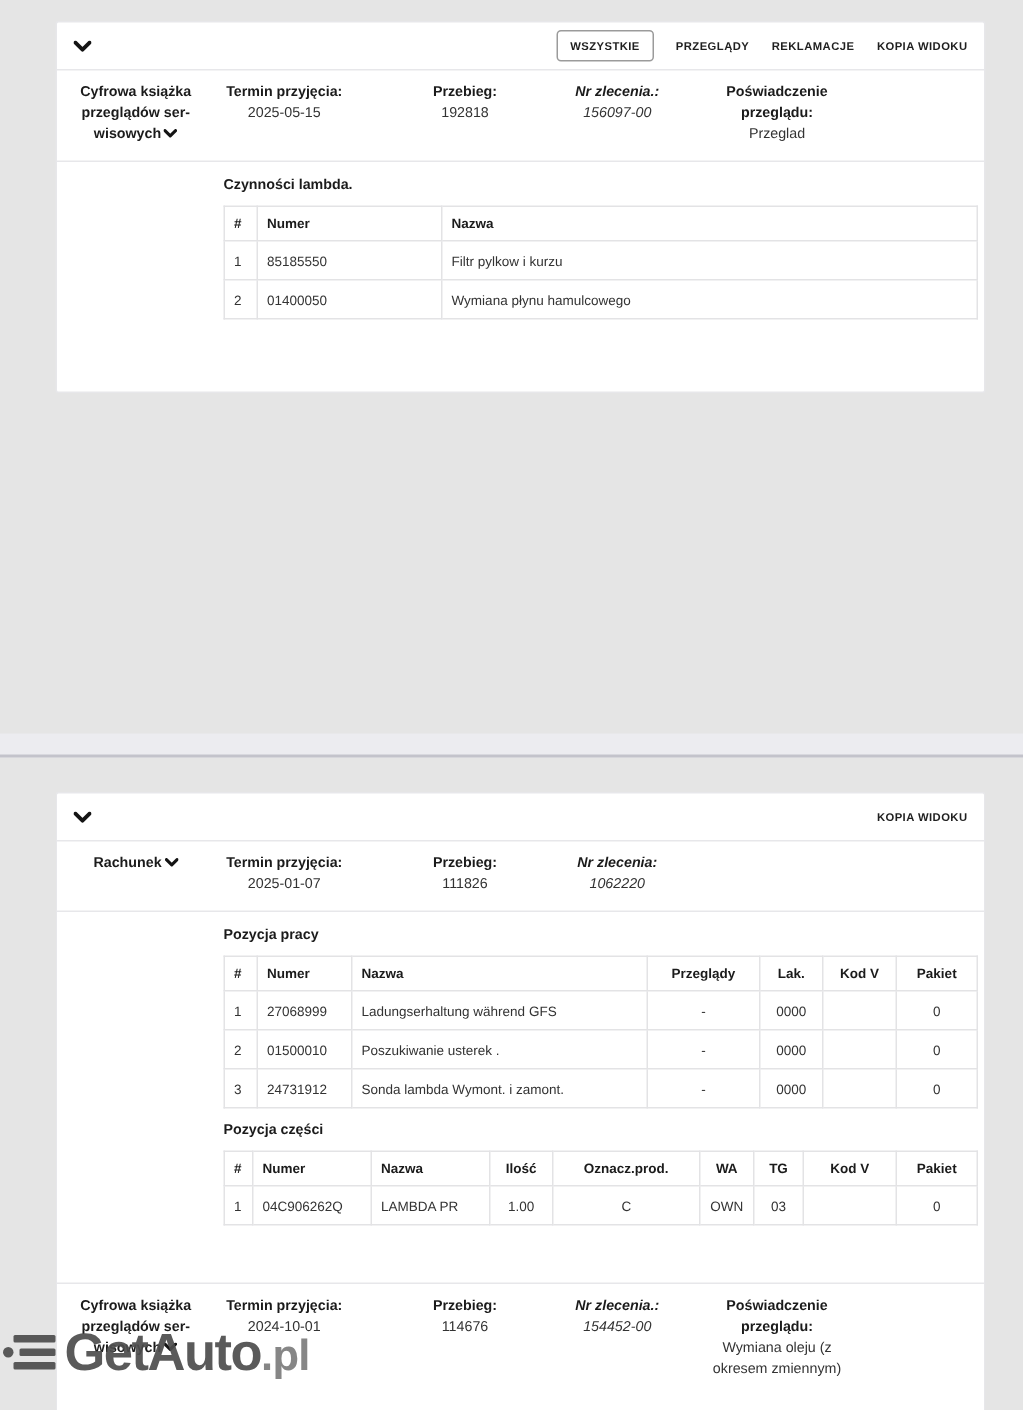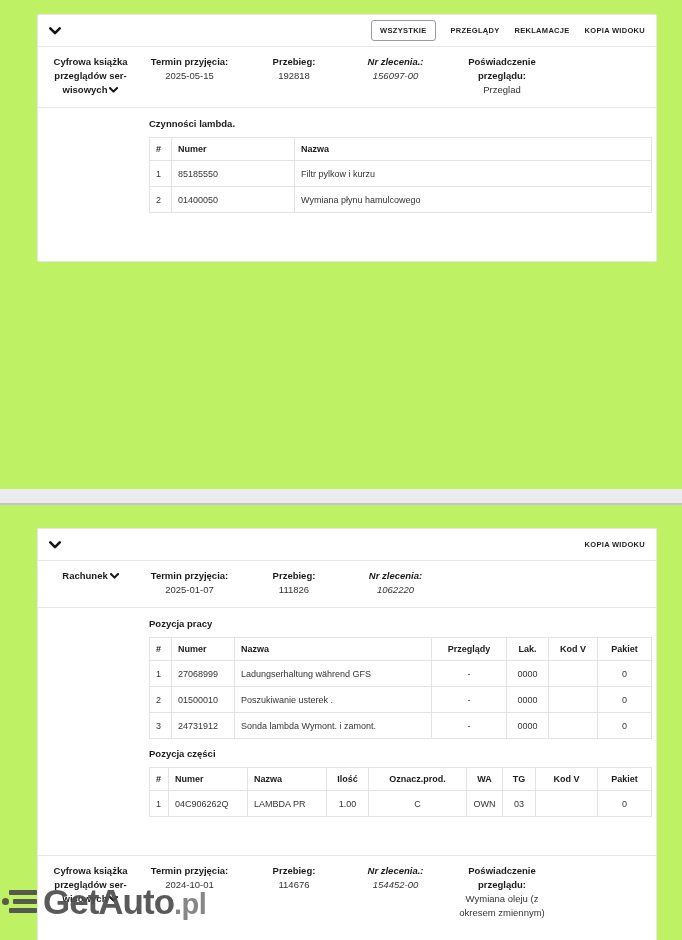--- a/index.html
+++ b/index.html
@@ -2,21 +2,21 @@
 <html lang="pl"><head>
 <meta charset="utf-8">
 <style>
   * { margin:0; padding:0; box-sizing:border-box; }
   html,body { background:#fff; }
   body {
     width:682px; height:940px; overflow:hidden; position:relative;
     font-family:"Liberation Sans", sans-serif; color:#2a2a2a;
     -webkit-font-smoothing:antialiased;
   }
-  .page { position:relative; width:682px; height:940px; overflow:hidden; background:#bef264; }
+  .page { position:relative; width:682px; height:940px; overflow:hidden; background:#e5e5e5; }
 
   
   .card {
     position:absolute; left:37px; width:620px; background:#fff;
     border:1px solid #e7e7ea; border-radius:2px;
   }
   .card1 { top:14px; height:248px; }
   .card2 { top:528px; height:500px; border-bottom:none; }
 
   .card-header {
@@ -36,21 +36,21 @@
     background:none; border:none; font-family:inherit; font-size:7.5px;
     font-weight:700; letter-spacing:.3px; color:#1f1f1f; cursor:pointer;
   }
 
   
   .record-row { display:flex; padding:8px 10px 10px; font-size:9.5px; line-height:14px;text-align:center; }
   .row-divider { border-bottom:1px solid #e7e7ea; }
   .rec-title { width:91px; font-weight:700; color:#1b1b1b; padding-right:6px; }
   .rec-title .chev-inline { margin-left:2px; position:relative; top:0px; }
   .rec-field { padding-right:6px; }
-  .f1 { width:107px; } .f2 { width:102px; } .f3 { width:101px;font-style:italic; } .f4 { width:112px; }
+  .f1 { width:107px; } .f2 { width:102px;margin-left:16px; } .f3 { width:101px;font-style:italic; } .f4 { width:112px; }
   .lbl { font-weight:700; color:#1b1b1b; }
   .val { color:#333; }
 
   
   .card-content { padding:0 6px 0 111px; }
   .section-title { font-size:9.5px; font-weight:700; color:#1b1b1b; margin:10px 0 8px; }
   .mt2 { margin-top:9px; }
   table { width:503px; border-collapse:collapse; table-layout:fixed; font-size:9px; color:#333; }
   th, td { border:1px solid #e3e3e5; padding:0 6px; overflow:hidden; white-space:nowrap; }
   th { height:23px; font-weight:700; color:#1b1b1b; text-align:left; }

